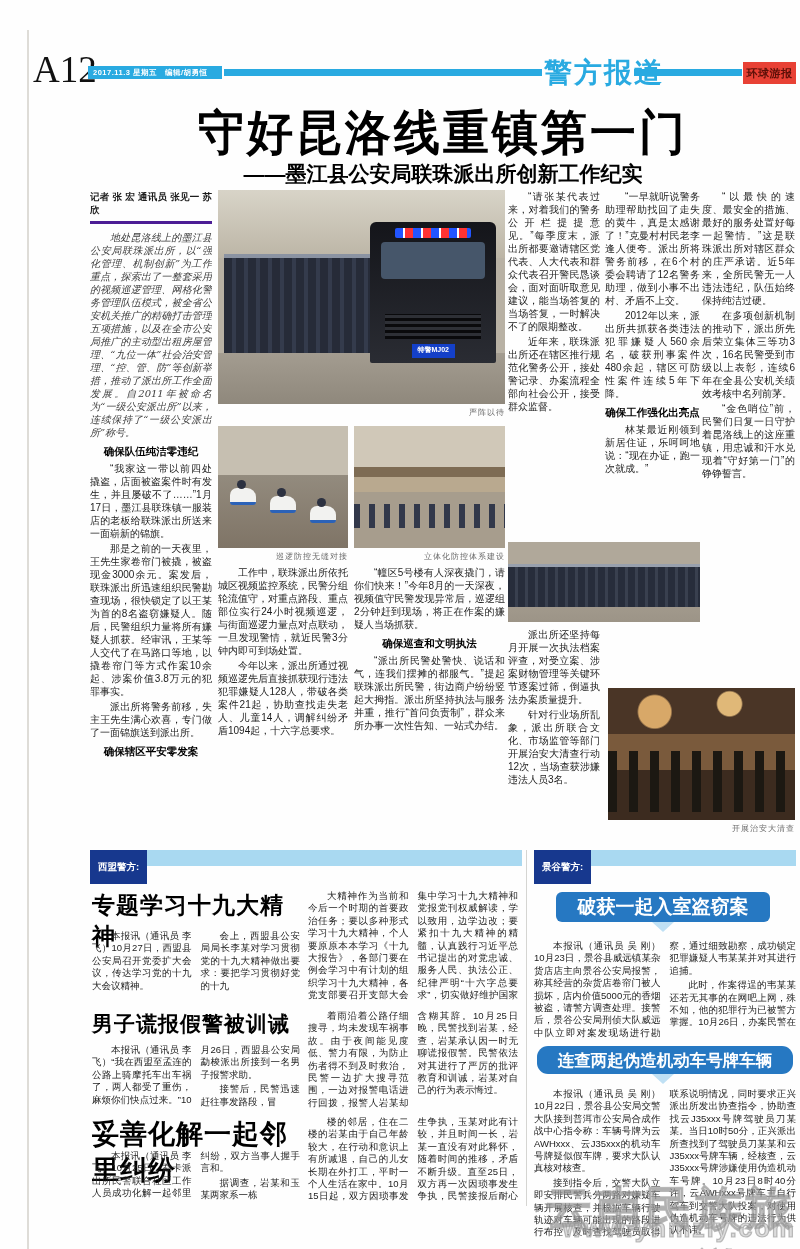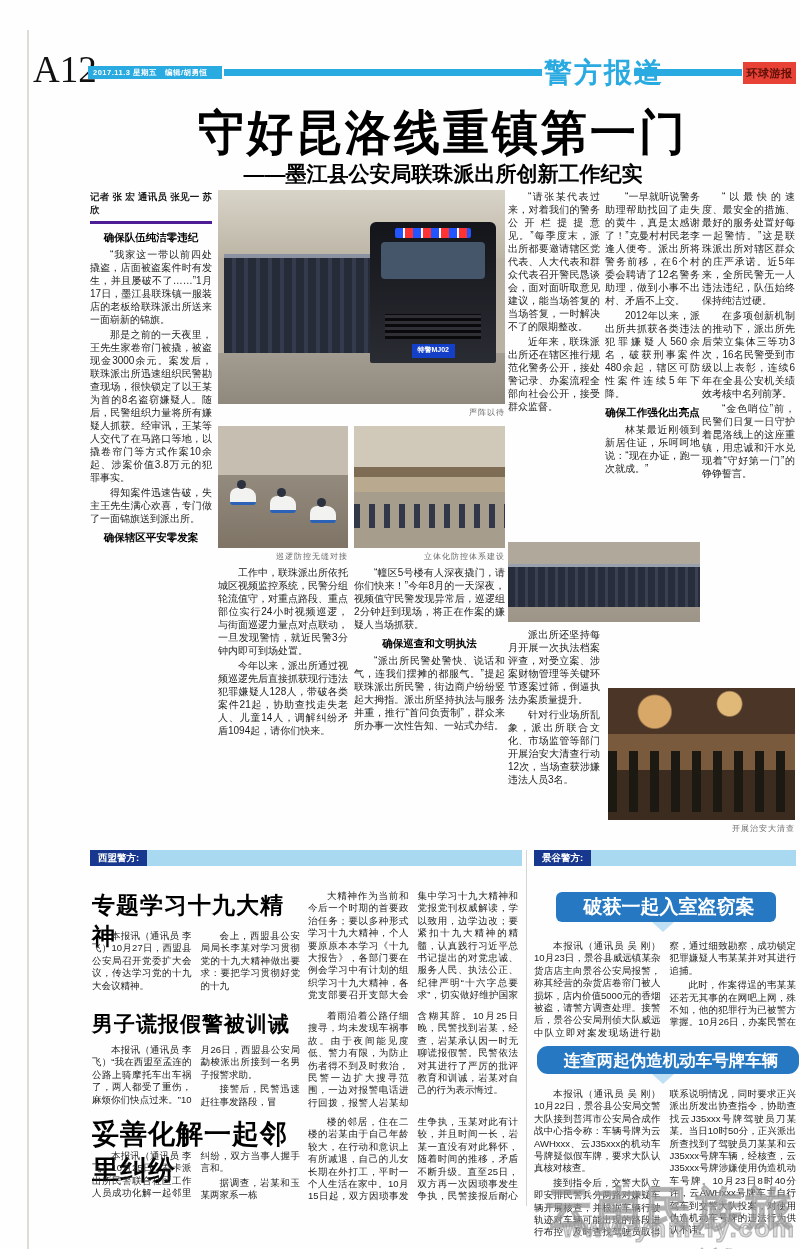--- a/index.html
+++ b/index.html
@@ -64,25 +64,25 @@
   
   #photo5{background:
       radial-gradient(circle at 25% 18%, #d8a868 0 9%, rgba(0,0,0,0) 10%),
       radial-gradient(circle at 65% 12%, #e0b878 0 7%, rgba(0,0,0,0) 8%),
       linear-gradient(180deg,#4a3526 0%,#4a3526 35%,#7a5a3c 35%,#7a5a3c 62%,#3c2b1f 62%);}
   .p5-figs{position:absolute;left:0;bottom:6%;width:100%;height:46%;
            background:repeating-linear-gradient(90deg,#1c1812 0 9px,rgba(0,0,0,0) 9px 21px);}
   
   .sec-bar{position:absolute;height:16px;background:#a9d9f1;}
   .sec-label{position:absolute;left:0;top:0;height:16px;background:#17388e;color:#fff;font-size:9.5px;
-             font-weight:bold;line-height:16px;padding:0 8px;}
+             font-weight:bold;line-height:16px;padding:9px 8px;}
   .b-head{position:absolute;font-weight:900;color:#000;letter-spacing:1px;}
   .bcol{position:absolute;overflow:hidden;font-size:9.5px;line-height:12.4px;text-align:justify;color:#222;}
   .two-col{column-count:2;column-gap:9px;}
-  .bluebox{position:absolute;background:#2678c2;color:#fff;font-weight:900;text-align:center;border-radius:6px;padding-left:6px;}
+  .bluebox{position:absolute;background:#2678c2;color:#fff;font-weight:900;text-align:center;border-radius:6px;}
   .tri{position:absolute;width:0;height:0;border-left:11px solid transparent;
        border-right:11px solid transparent;border-top:10px solid #bfe0f4;}
   #divider-v{left:526px;top:850px;width:1px;height:356px;background:#d5d5d2;}
   
   .wm{position:absolute;text-align:right;font-weight:900;color:rgba(175,175,175,.42);
       -webkit-text-stroke:1.2px rgba(140,140,140,.55);letter-spacing:4px;}
 </style>
 </head>
 <body>
 
@@ -95,24 +95,25 @@
   <div class="abs" id="section-title">警方报道</div>
   <div class="abs cyan-rule" id="rule-b"></div>
   <div class="abs" id="masthead">环球游报</div>
 
   <div class="abs" id="headline">守好昆洛线重镇第一门</div>
   <div class="abs" id="subheadline">——墨江县公安局联珠派出所创新工作纪实</div>
 
   <div class="abs" id="main">
     <div class="col" style="left:0;top:0;width:122px;height:658px;">
         <p class="blk blk-by">记者 张 宏 通讯员 张见一 苏 欣</p>
+        <p class="blk blk-i">地处昆洛线上的墨江县公安局联珠派出所，以“强化管理、机制创新”为工作重点，探索出了一整套采用的视频巡逻管理、网格化警务管理队伍模式，被全省公安机关推广的精确打击管理五项措施，以及在全市公安局推广的主动型出租房屋管理、“九位一体”社会治安管理、“控、管、防”等创新举措，推动了派出所工作全面发展。自2011年被命名为“一级公安派出所”以来，连续保持了“一级公安派出所”称号。</p>
         <h4 class="blk blk-h">确保队伍纯洁零违纪</h4>
         <p class="blk blk-p">“我家这一带以前四处撬盗，店面被盗案件时有发生，并且屡破不了……”1月17日，墨江县联珠镇一服装店的老板给联珠派出所送来一面崭新的锦旗。</p>
         <p class="blk blk-p">那是之前的一天夜里，王先生家卷帘门被撬，被盗现金3000余元。案发后，联珠派出所迅速组织民警勘查现场，很快锁定了以王某为首的8名盗窃嫌疑人。随后，民警组织力量将所有嫌疑人抓获。经审讯，王某等人交代了在马路口等地，以撬卷帘门等方式作案10余起、涉案价值3.8万元的犯罪事实。</p>
-        <p class="blk blk-p">得知案件迅速告破，失主王先生满心欢喜，专门做了一面锦旗送到派出所。</p>
+        <p class="blk blk-p">派出所将警务前移，失主王先生满心欢喜，专门做了一面锦旗送到派出所。</p>
         <h4 class="blk blk-h">确保辖区平安零发案</h4>
       </div>
 
     <div class="photo" id="photo1" style="left:128px;top:0;width:287px;height:214px;">
       <div class="p1-sky"></div>
       <div class="p1-crowd"></div>
       <div class="p1-ground"></div>
       <div class="p1-van">
         <div class="p1-lightbar"></div>
         <div class="p1-windshield"></div>
@@ -129,21 +130,21 @@
     </div>
     <div class="photo" id="photo3" style="left:264px;top:236px;width:151px;height:122px;">
       <div class="p3-awning"></div>
       <div class="p3-figs"></div>
     </div>
     <div class="caption" style="left:128px;top:361px;width:130px;">巡逻防控无缝对接</div>
     <div class="caption" style="left:264px;top:361px;width:151px;">立体化防控体系建设</div>
 
     <div class="col" style="left:128px;top:376px;width:130px;height:282px;">
         <p class="blk blk-p">工作中，联珠派出所依托城区视频监控系统，民警分组轮流值守，对重点路段、重点部位实行24小时视频巡逻，与街面巡逻力量点对点联动，一旦发现警情，就近民警3分钟内即可到场处置。</p>
-        <p class="blk blk-p">今年以来，派出所通过视频巡逻先后直接抓获现行违法犯罪嫌疑人128人，带破各类案件21起，协助查找走失老人、儿童14人，调解纠纷矛盾1094起，请你们快来。</p>
+        <p class="blk blk-p">今年以来，派出所通过视频巡逻先后直接抓获现行违法犯罪嫌疑人128人，带破各类案件21起，协助查找走失老人、儿童14人，调解纠纷矛盾1094起，十六字总要求。</p>
       </div>
     <div class="col" style="left:264px;top:376px;width:151px;height:282px;">
         <p class="blk blk-p">“幢区5号楼有人深夜撬门，请你们快来！”今年8月的一天深夜，视频值守民警发现异常后，巡逻组2分钟赶到现场，将正在作案的嫌疑人当场抓获。</p>
         <h4 class="blk blk-h">确保巡查和文明执法</h4>
         <p class="blk blk-p">“派出所民警处警快、说话和气，连我们摆摊的都服气。”提起联珠派出所民警，街边商户纷纷竖起大拇指。派出所坚持执法与服务并重，推行“首问负责制”，群众来所办事一次性告知、一站式办结。</p>
       </div>
 
     <div class="col" style="left:418px;top:0;width:92px;height:348px;">
         <p class="blk blk-p">“请张某代表过来，对着我们的警务公开栏提提意见。”每季度末，派出所都要邀请辖区党代表、人大代表和群众代表召开警民恳谈会，面对面听取意见建议，能当场答复的当场答复，一时解决不了的限期整改。</p>
         <p class="blk blk-p">近年来，联珠派出所还在辖区推行规范化警务公开，接处警记录、办案流程全部向社会公开，接受群众监督。</p>

